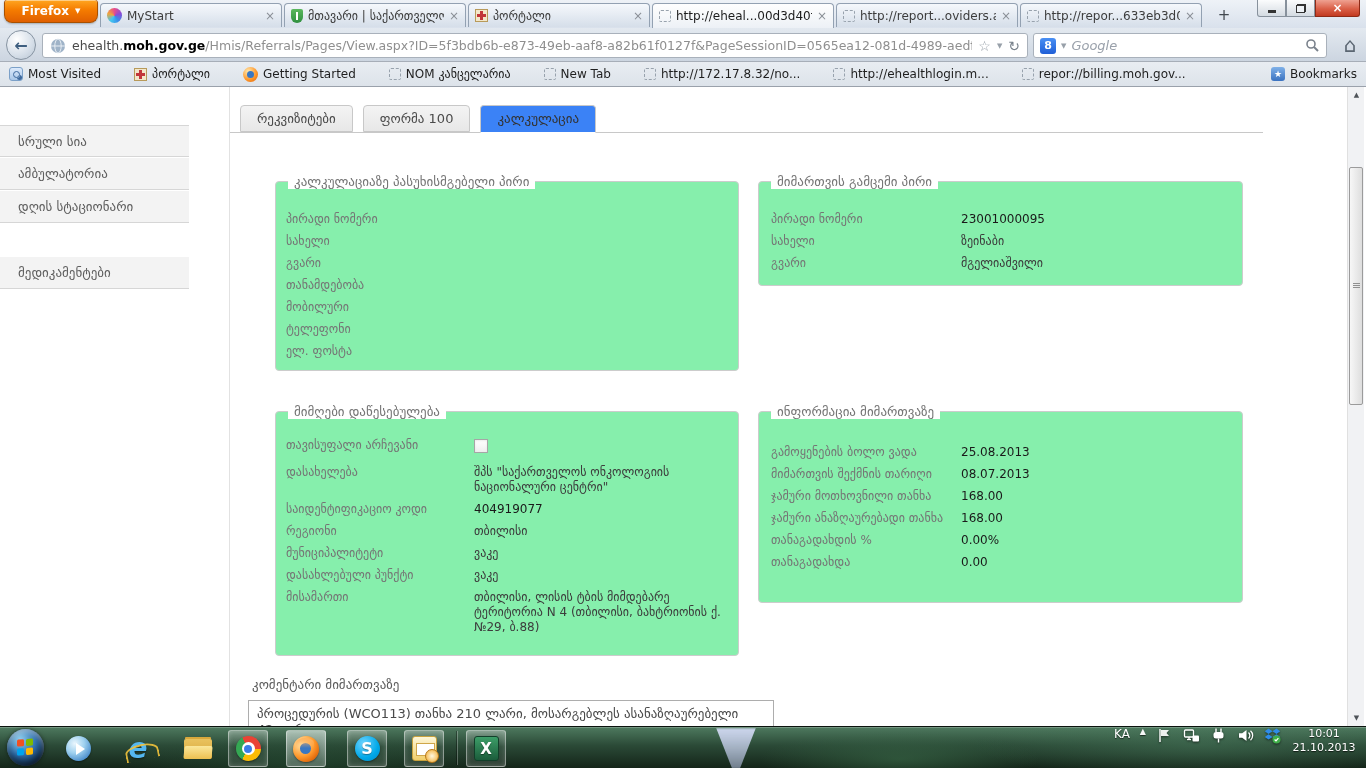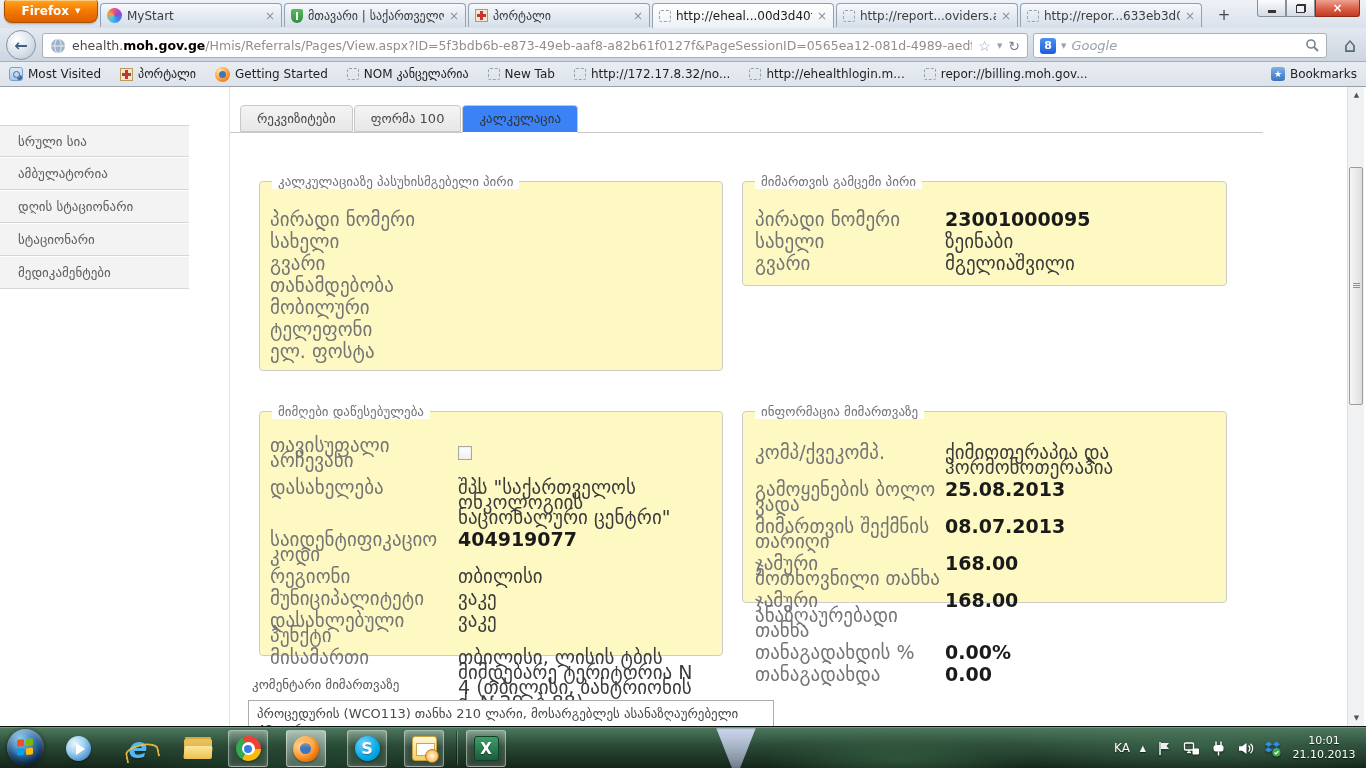--- a/index.html
+++ b/index.html
@@ -78,44 +78,44 @@
     border-radius:3px; display:flex; align-items:center; padding:0 6px; gap:5px; cursor:text; }
   .gicon { width:16px; height:16px; border-radius:3px; background:linear-gradient(#4a90f4,#1f5ed6);
     color:#fff; font-weight:bold; font-size:11px; line-height:16px; text-align:center; }
   .search-label { flex:1; font-style:italic; color:#9aa1ab; font-size:13px; }
   .home { left:1337px; top:33px; width:26px; height:25px; font-size:20px; color:#5b6672;
     text-align:center; line-height:24px; cursor:pointer; }
 
   
   .bmbar { left:0; top:62px; width:1366px; height:25px;
     background:linear-gradient(#e9edf2,#dde3ea); border-bottom:1px solid #9aa1ab;
-    display:flex; align-items:center; padding:0 9px; gap:19px; font-size:12px; color:#1f1f1f; }
+    display:flex; align-items:center; padding:0 9px; gap:33px; font-size:12px; color:#1f1f1f; }
   .bmitem { display:flex; align-items:center; gap:5px; cursor:pointer; white-space:nowrap; }
   .bm-right { margin-left:auto; display:flex; align-items:center; gap:5px; cursor:pointer; }
 
   
   .content { left:0; top:87px; width:1366px; height:639px; background:#fff; }
   .srow { position:absolute; left:0; width:189px; height:32px; background:#f3f3f3;
     border-bottom:1px solid #d6d6d6; line-height:31px; padding-left:18px;
     font-size:13px; color:#5f5f5f; cursor:pointer;margin-top:25px; }
   .vdivider { left:229px; top:0; width:1px; height:639px; background:#e2e2e2; }
-  .ptabs { left:240px; top:18px; display:flex; gap:1px; position:absolute; z-index:2; }
+  .ptabs { left:240px; top:18px; display:flex; gap:10px; position:absolute; z-index:2; }
   .ptab { height:27px; line-height:26px; padding:0 16px; border:1px solid #c8c8c8; border-radius:4px 4px 0 0;
     background:linear-gradient(#f4f4f4,#e7e7e7); font-size:13px; color:#4a4a4a; cursor:pointer; }
   .ptab.active { background:#3b82f6; height:28px; border-bottom:1px solid #fff; color:#333; }
   .ptabs-line { left:230px; top:45px; width:1033px; height:1px; background:#c8c8c8; }
 
-  .fset { position:absolute; border:1px solid #ccc; border-radius:4px; background:#fef9c3; }
+  .fset { position:absolute; border:1px solid #ccc; border-radius:4px; background:#86efac;margin-left:16px; }
   .legend { position:absolute; top:-8px; left:12px; background:#fff; padding:0 6px;
     font-size:13px; color:#757575; line-height:15px; white-space:nowrap; }
   .frows { padding:30px 0 0 10px; }
-  .frow { display:flex; margin-bottom:7px; font-size:19px; line-height:15px; }
+  .frow { display:flex; margin-bottom:7px; font-size:12px; line-height:15px; }
   .lbl { flex:0 0 188px; color:#757575; }
   .val { color:#3c3c3c; max-width:258px; }
-  .val.num { color:#1a1a1a; font-weight:bold; }
+  .val.num { color:#1a1a1a; font-weight:normal; }
   .checkbox { width:14px; height:14px; border:1px solid #a6a6a6;
     background:linear-gradient(#ffffff,#efefef); box-shadow:inset 0 1px 2px rgba(0,0,0,.08); cursor:pointer; }
   .cmt-label { position:absolute; left:252px; top:590px; font-size:13px; color:#5c5c5c; }
   .commentbox { position:absolute; left:248px; top:613px; width:526px; height:70px;
     border:1px solid #adadad; background:#fff; padding:5px 8px; font-size:13px;
     color:#4a4a4a; line-height:16px; overflow:hidden; cursor:text; }
   .clipped-line { margin-top:3px; height:8px; width:500px;
     background:repeating-linear-gradient(90deg,#a9a9a9 0 12px,transparent 12px 17px); }
 
   
@@ -193,21 +193,21 @@
   .app-outlook { width:25px; height:25px; border-radius:3px;
     background:linear-gradient(#fdf6d8,#f2cf6a); border:1px solid #c9a23e; position:relative; }
   .app-outlook::before { content:""; position:absolute; left:3px; top:6px; width:17px; height:11px;
     background:#fff; border:1px solid #cfa64a; }
   .app-outlook::after { content:""; position:absolute; right:-3px; bottom:-3px; width:12px; height:12px;
     border-radius:50%; background:radial-gradient(#fff8e0,#f0a828); border:1px solid #b87818; }
   .app-excel { width:25px; height:25px; border-radius:3px;
     background:linear-gradient(#3d9e68,#1b5c3b); border:1px solid #12402a; color:#fff; font-weight:bold;
     font-size:15px; line-height:24px; text-align:center; text-shadow:0 1px 1px rgba(0,0,0,.45); }
 
-  .tray { position:absolute; right:0; top:0; height:42px; display:flex; align-items:center;
+  .tray { position:absolute; right:0; top:0; height:42px; display:flex; 
     gap:10px; padding-right:9px; color:#fff; }
   .tray .lang { font-size:12px; text-shadow:0 1px 1px rgba(0,0,0,.6); cursor:pointer; }
   .tray .expand { font-size:8px; opacity:.95; cursor:pointer; text-shadow:0 1px 1px rgba(0,0,0,.6); }
   .trayico { width:17px; height:17px; cursor:pointer; filter:drop-shadow(0 1px 1px rgba(0,0,0,.55)); }
   .clock { text-align:center; font-size:11px; line-height:14px; text-shadow:0 1px 1px rgba(0,0,0,.65);
     cursor:pointer; min-width:66px; }
 </style>
 </head>
 <body>
 
@@ -327,21 +327,20 @@
       <span class="ic-star-blue">★</span>
       <span>Bookmarks</span>
     </span>
   </div>
 
   <div class="abs content">
 
     <div class="srow" style="top:13px;border-top:1px solid #d6d6d6">სრული სია</div>
     <div class="srow" style="top:46px">ამბულატორია</div>
     <div class="srow" style="top:79px">დღის სტაციონარი</div>
-    <div class="srow" style="top:112px">სტაციონარი</div>
     <div class="srow" style="top:145px">მედიკამენტები</div>
     <div class="abs vdivider"></div>
 
     <div class="ptabs">
       <span class="ptab">რეკვიზიტები</span>
       <span class="ptab">ფორმა 100</span>
       <span class="ptab active">კალკულაცია</span>
     </div>
     <div class="abs ptabs-line"></div>
 
@@ -420,24 +419,20 @@
         <div class="frow">
             <span class="lbl">მისამართი</span>
             <span class="val" style="max-width:250px">თბილისი, ლისის ტბის მიმდებარე ტერიტორია N 4 (თბილისი, ბახტრიონის ქ. №29, ბ.88)</span>
           </div>
       </div>
     </div>
 
     <div class="fset" style="left:742px;top:324px;width:485px;height:192px">
       <span class="legend">ინფორმაცია მიმართვაზე</span>
       <div class="frows" style="padding-left:12px;padding-top:33px">
-        <div class="frow">
-            <span class="lbl" style="flex-basis:190px">კომპ/ქვეკომპ.</span>
-            <span class="val">ქიმიოთერაპია და ჰორმონოთერაპია</span>
-          </div>
         <div class="frow">
             <span class="lbl" style="flex-basis:190px">გამოყენების ბოლო ვადა</span>
             <span class="val num">25.08.2013</span>
           </div>
         <div class="frow">
             <span class="lbl" style="flex-basis:190px">მიმართვის შექმნის თარიღი</span>
             <span class="val num">08.07.2013</span>
           </div>
         <div class="frow">
             <span class="lbl" style="flex-basis:190px">ჯამური მოთხოვნილი თანხა</span>

